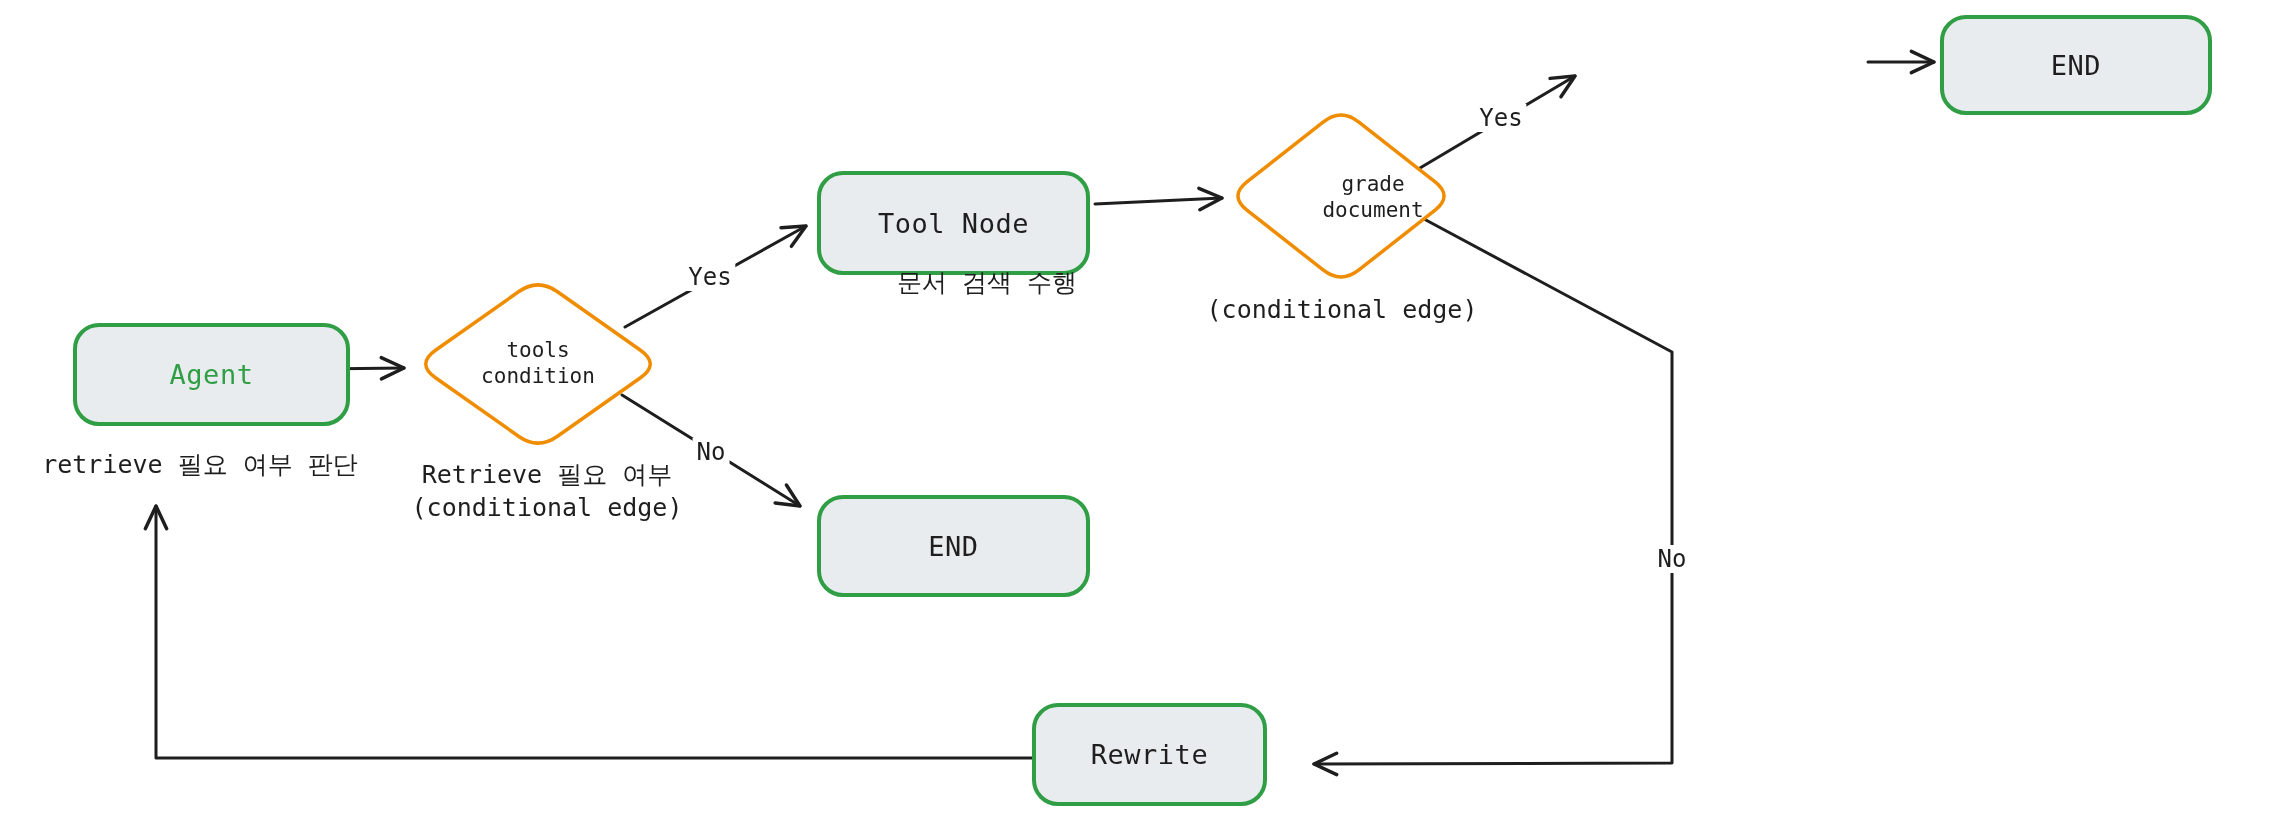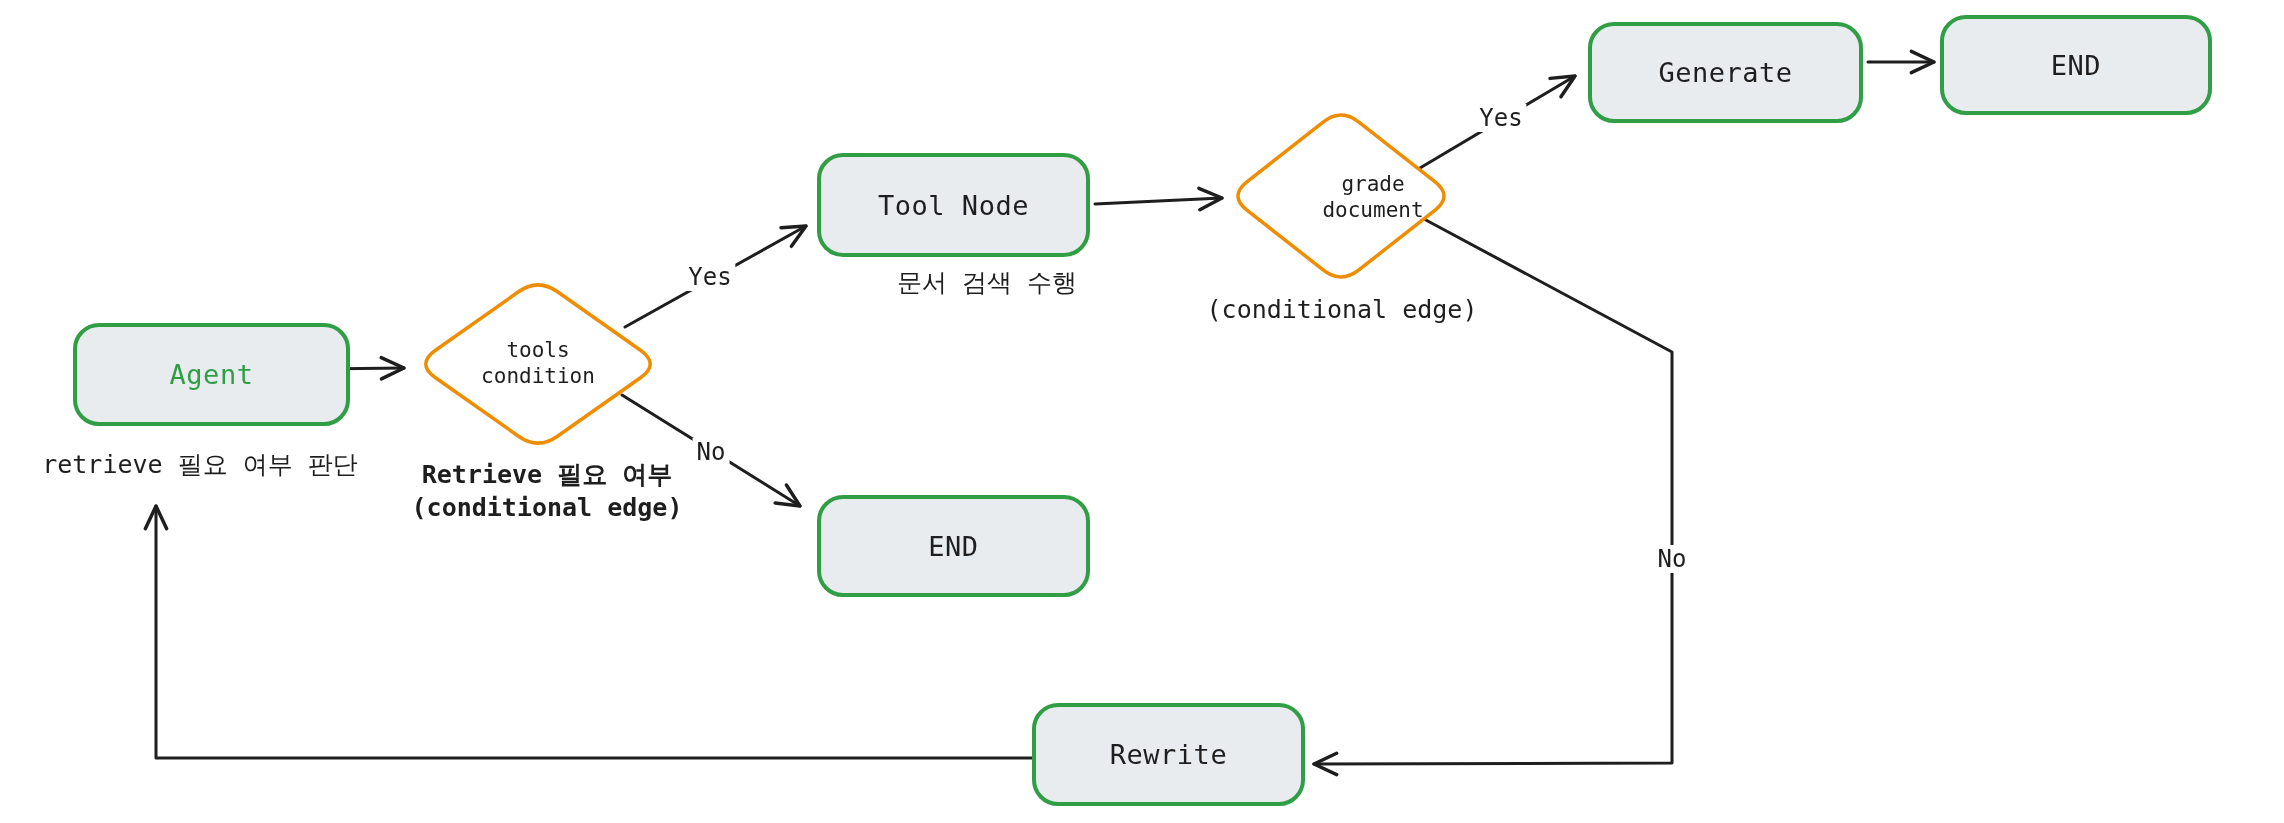--- a/index.html
+++ b/index.html
@@ -54,29 +54,29 @@
   .elabel{
     position:absolute;
     transform:translate(-50%,-50%);
     background:var(--background);
     padding:0 4px;
     font-size:24px;
     white-space:nowrap;
   }
   
   .node-agent   {left:73px;  top:323px; width:277px; height:103px;}
-  .node-toolnode{left:817px; top:153px; width:273px; height:104px;}
+  .node-toolnode{left:817px; top:171px; width:273px; height:104px;}
   .node-endmid  {left:817px; top:495px; width:273px; height:102px;}
   .node-generate{left:1588px;top:22px;  width:275px; height:101px;}
   .node-endtop  {left:1940px;top:15px;  width:272px; height:100px;}
-  .node-rewrite {left:1032px;top:703px; width:273px; height:103px;}
+  .node-rewrite {left:1032px;top:703px; width:235px; height:103px;}
   .dlabel-tools {left:538px; top:363px;}
   .dlabel-grade {left:1341px;top:197px;margin-left:32px;}
   .caption-agent   {left:168px; top:448px;margin-left:32px;}
-  .caption-tools   {left:547px; top:458px;font-weight:bold;}
+  .caption-tools   {left:547px; top:458px;}
   .caption-toolnode{left:950px; top:266px;margin-left:37px;}
   .caption-grade   {left:1342px;top:293px;}
   .elabel-tools-yes{left:710px; top:277px;}
   .elabel-tools-no {left:711px; top:452px;}
   .elabel-grade-yes{left:1501px;top:118px;}
   .elabel-grade-no {left:1672px;top:559px;}
 </style>
 </head>
 <body>
 
@@ -104,23 +104,20 @@
 
   <div class="node node-agent">
     <span class="node-label">Agent</span>
   </div>
   <div class="node node-toolnode">
     <span class="node-label">Tool Node</span>
   </div>
   <div class="node node-endmid">
     <span class="node-label">END</span>
   </div>
-  <div class="node node-generate">
-    <span class="node-label">Generate</span>
-  </div>
   <div class="node node-endtop">
     <span class="node-label">END</span>
   </div>
   <div class="node node-rewrite">
     <span class="node-label">Rewrite</span>
   </div>
 
   <div class="dlabel dlabel-tools">
     <div>tools</div>
     <div>condition</div>

